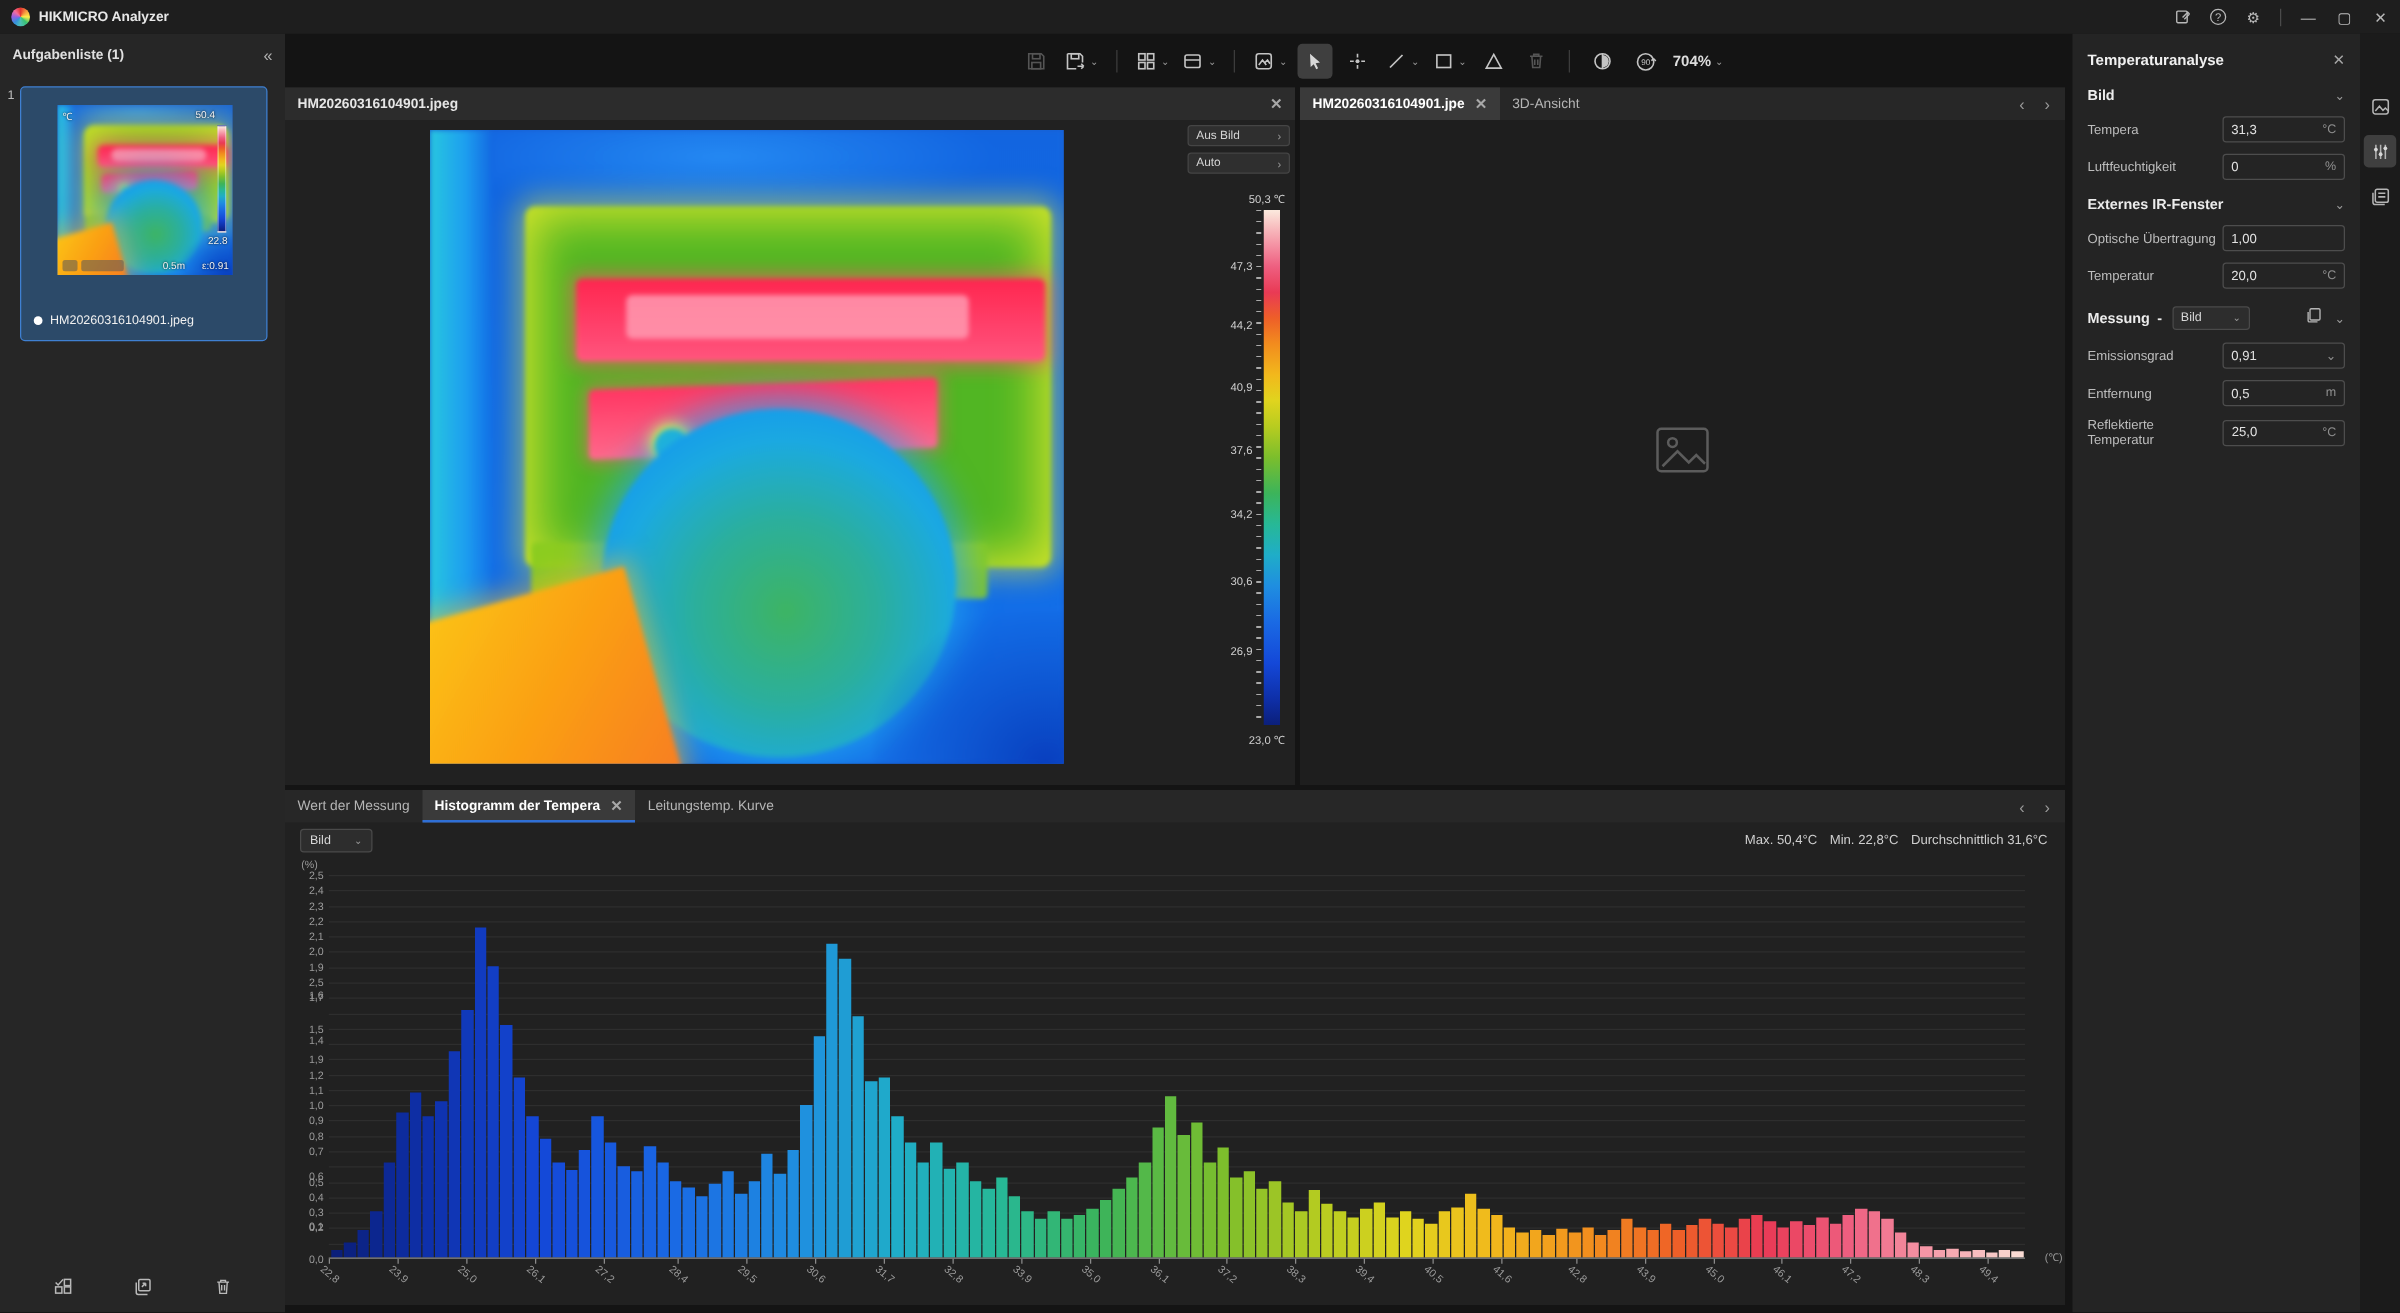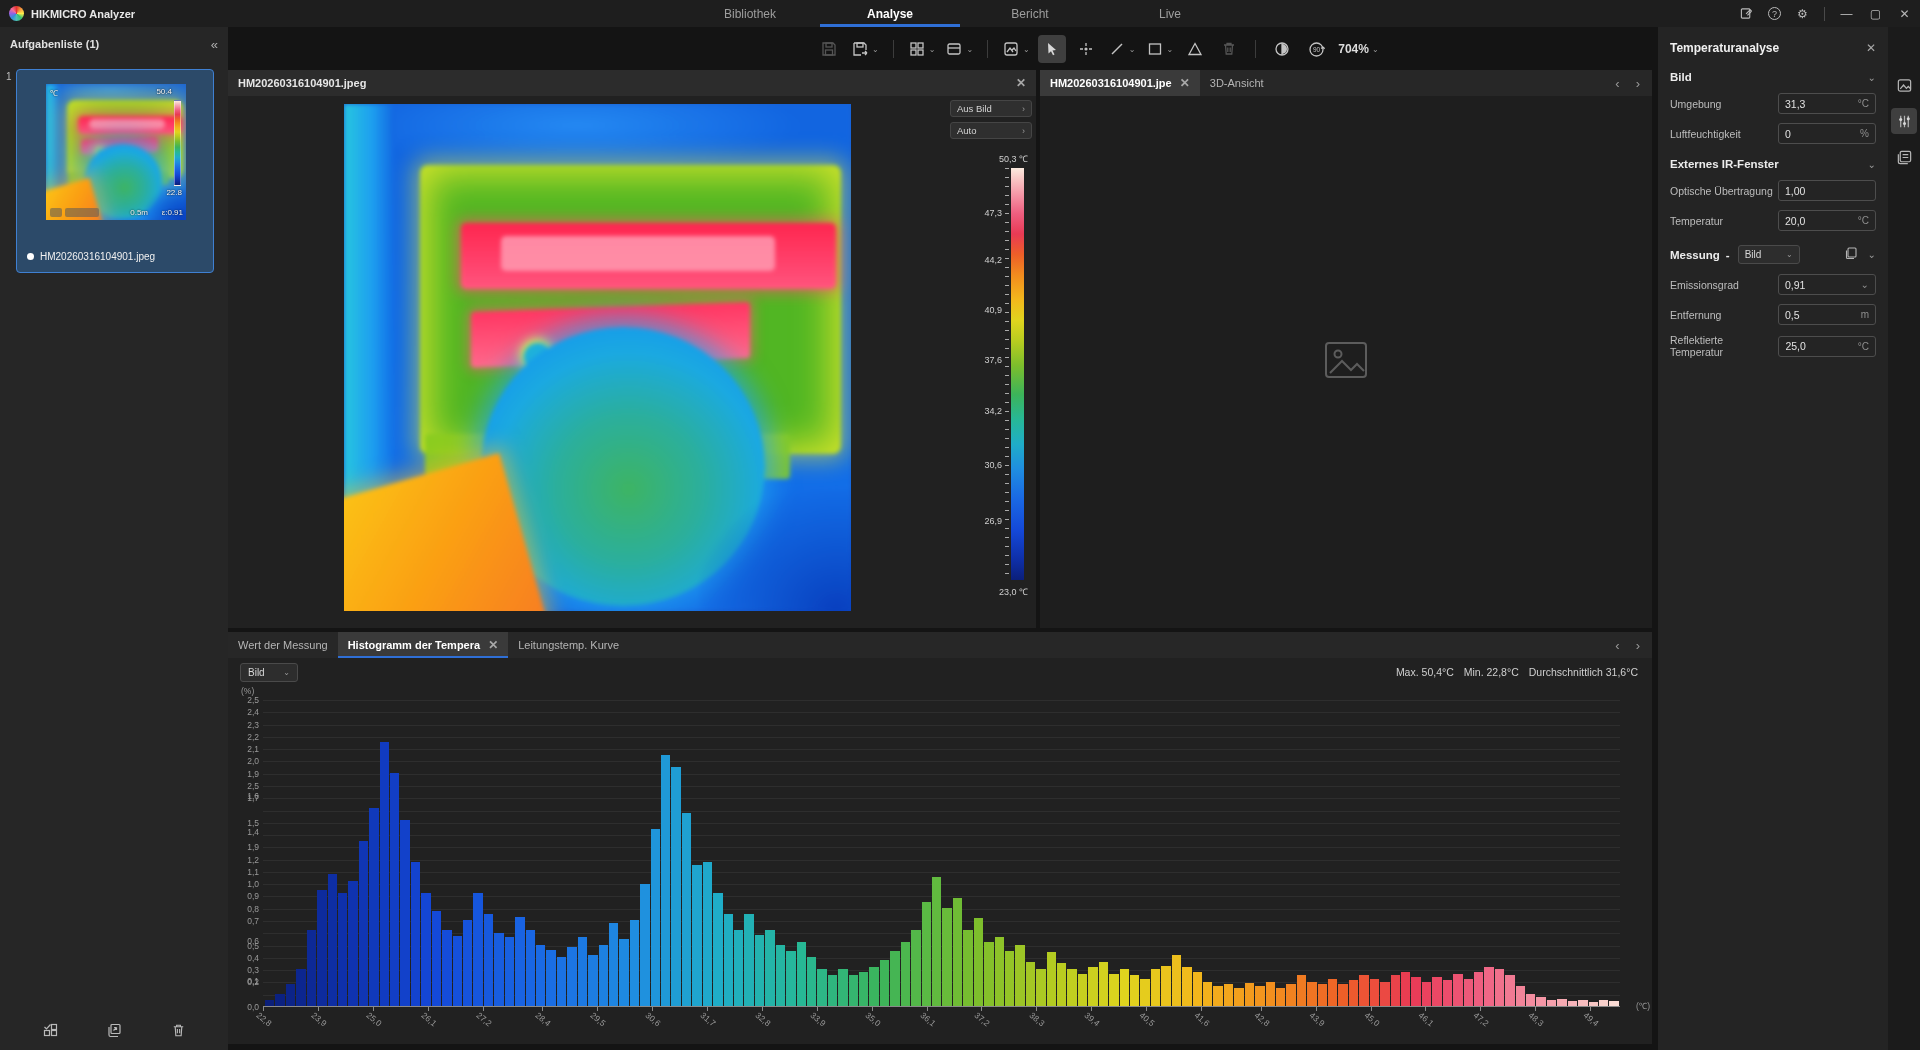--- a/index.html
+++ b/index.html
@@ -149,26 +149,20 @@
   #x-unit { position:absolute; right:-30px; bottom:-4px; font-size:8.5px; color:#9a9a9a; }
 </style>
 </head>
 <body>
 
 <div id="app">
 
   <div id="titlebar">
     <div id="logo"></div>
     <div id="app-title">HIKMICRO Analyzer</div>
-    <div id="nav-tabs">
-      <div class="nav-tab">Bibliothek</div>
-      <div class="nav-tab active">Analyse</div>
-      <div class="nav-tab">Bericht</div>
-      <div class="nav-tab">Live</div>
-    </div>
     <div id="win-controls">
       <div class="win-ic">
         <svg width="13" height="13" viewBox="0 0 14 14" fill="none" stroke-width="1.2">
             <rect x="1.5" y="2" width="9" height="10" rx="1" stroke="#b9b9b9"></rect>
             <path d="M8 9 l4.5-4.5 M12.5 4.5 l-1.5-1.5 L6.5 7.5" stroke="#b9b9b9"></path>
           </svg>
       </div>
       <div class="win-ic qmark">?</div>
       <div class="win-ic">⚙</div>
       <div class="vdiv"></div>
@@ -681,21 +675,21 @@
     <div id="analysis-header">
       <span id="analysis-title">Temperaturanalyse</span>
       <span class="close-x">✕</span>
     </div>
 
     <div class="sect-head">
       <span class="sect-title">Bild</span>
       <span class="sect-chev">⌄</span>
     </div>
     <div class="field-row">
-      <span class="field-label">Umgebung</span>
+      <span class="field-label">Tempera</span>
       <div class="field-input">
         <span class="field-value">31,3</span>
         <span class="field-unit">°C</span>
       </div>
     </div>
     <div class="field-row">
       <span class="field-label">Luftfeuchtigkeit</span>
       <div class="field-input">
         <span class="field-value">0</span>
         <span class="field-unit">%</span>

